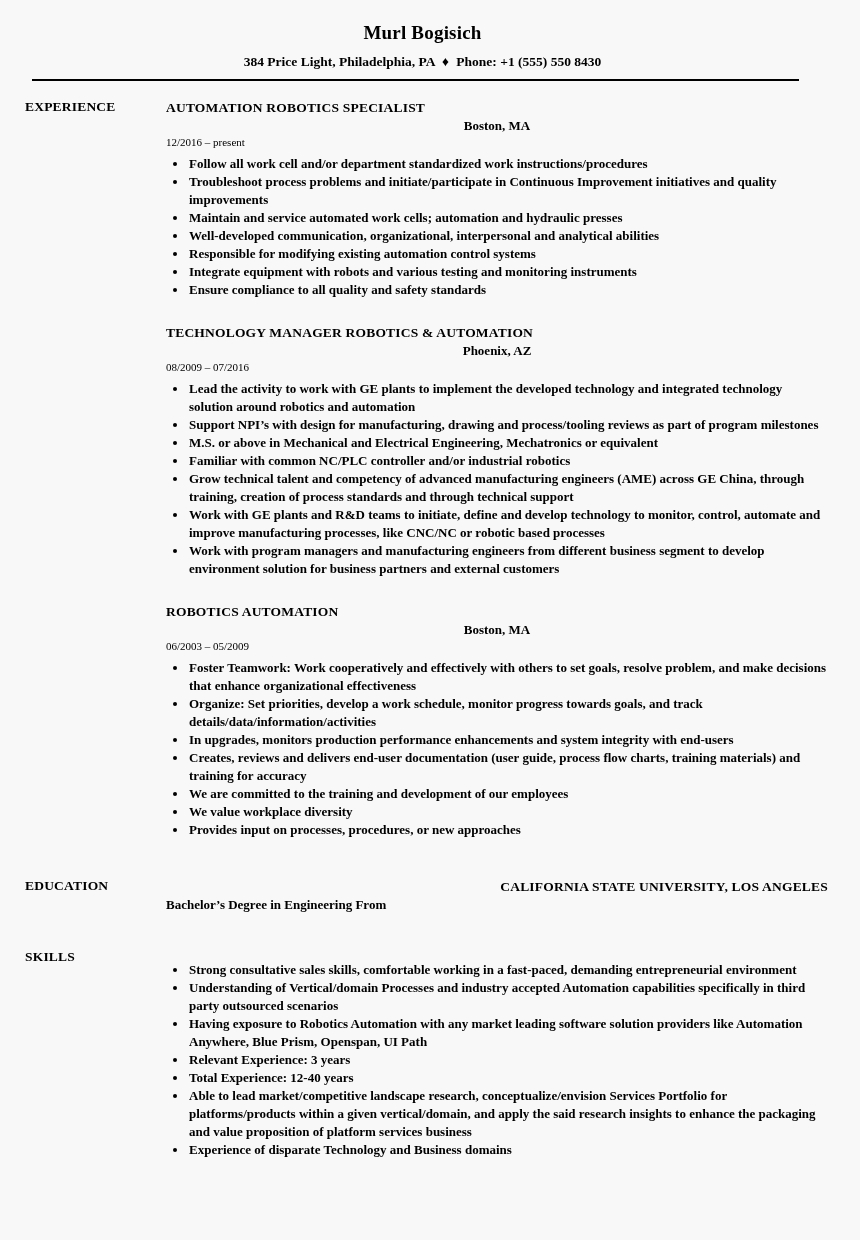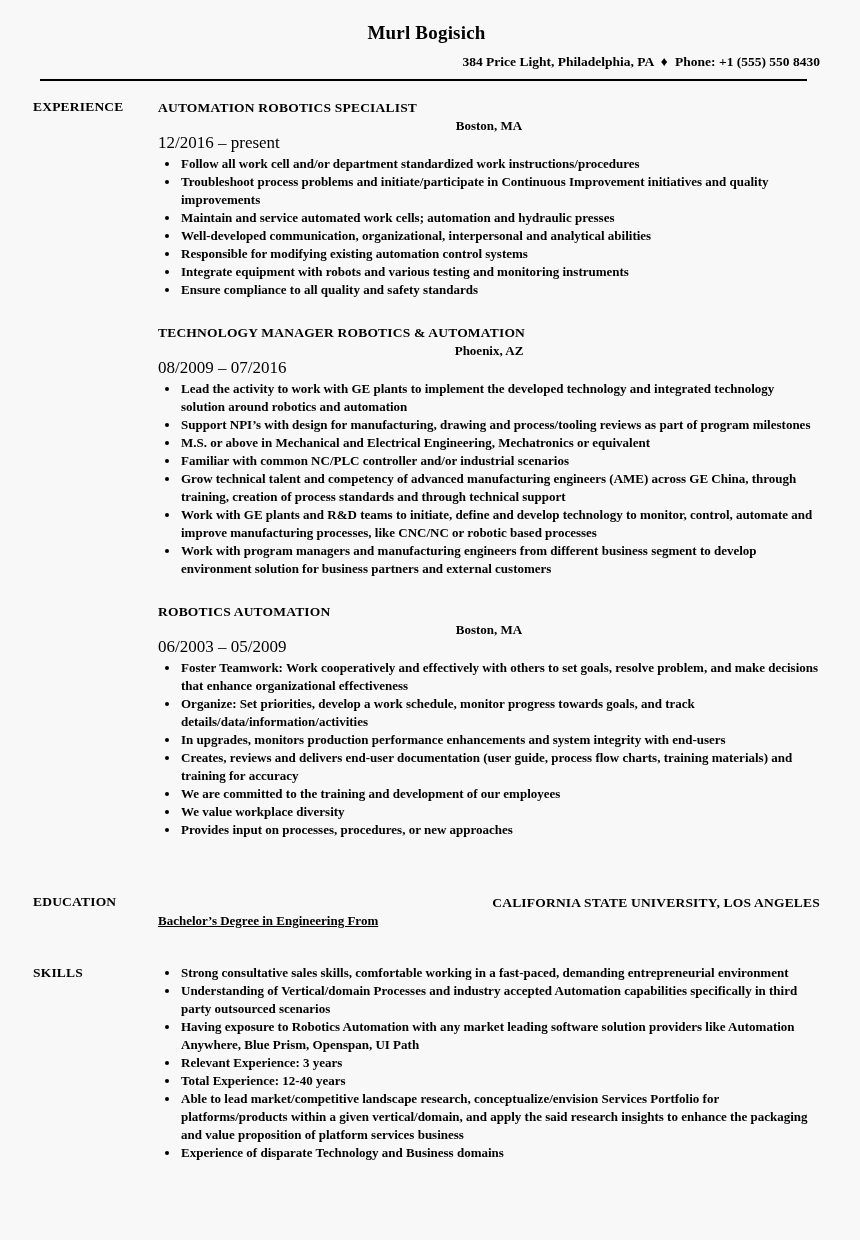--- a/index.html
+++ b/index.html
@@ -6,51 +6,51 @@
     margin: 0;
     padding: 0;
     background: #f8f8f8;
     color: #000;
     font-family: "Liberation Serif", "DejaVu Serif", serif;
   }
   .page {
     width: 860px;
     height: 1240px;
     box-sizing: border-box;
-    padding: 20px 40px 0 33px;
+    padding: 20px 40px 0 25px;
     overflow: hidden;
   }
   
   .header { text-align: center; }
   .name {
     font-size: 19px;
     font-weight: bold;
     margin: 2px 0 10px 0;
     letter-spacing: 0.2px;
   }
   .contact-line {
     font-size: 13.5px;
     font-weight: bold;
-    text-align: right;
   }
   .contact-line .sep { padding: 0 4px; }
   .rule {
     border: none;
     border-top: 2.5px solid #000;
     margin: 9px 0 0 7px;
     width: 767px;
   }
   
   .section {
     display: grid;
     grid-template-columns: 125px 662px;
     align-items: start;
+    gap: 16px;
   }
   .section-experience { margin-top: 17px; }
-  .section-education  { margin-top: 54px; }
+  .section-education  { margin-top: 38px; }
   .section-skills     { margin-top: 34px; }
   .section-label {
     font-size: 13.5px;
     font-weight: bold;
     letter-spacing: 0.2px;
     padding-top: 1px;
   }
   .section-content {
     font-size: 13px;
     line-height: 18px;
@@ -63,21 +63,21 @@
     letter-spacing: 0.2px;
     line-height: 19px;
   }
   .job-location {
     font-size: 13px;
     font-weight: bold;
     line-height: 17px;
     text-align: center;
   }
   .job-dates {
-    font-size: 17px;
+    font-size: 11px;
     line-height: 17px;
   }
   ul.bullets {
     margin: 4px 0 0 0;
     padding-left: 22px;
     list-style: disc outside;
     font-weight: bold;
   }
   ul.bullets li {
     margin: 0;
@@ -88,23 +88,22 @@
     font-size: 13.5px;
     font-weight: bold;
     letter-spacing: 0.2px;
     line-height: 19px;
     text-align: right;
   }
   .degree {
     font-size: 13px;
     font-weight: bold;
     line-height: 18px;
-    text-decoration: underline;
   }
-  .section-skills ul.bullets { margin-top: 0; }
+  .section-skills ul.bullets { margin-top: 13px; }
 </style>
 </head>
 <body>
 
 <div class="page">
 
   <div class="header">
     <div class="name">Murl Bogisich</div>
     <div class="contact-line">
       <span>384 Price Light, Philadelphia, PA</span>
@@ -134,21 +133,21 @@
       </div>
 
       <div class="job">
         <div class="job-title">TECHNOLOGY MANAGER ROBOTICS &amp; AUTOMATION</div>
         <div class="job-location">Phoenix, AZ</div>
         <div class="job-dates">08/2009 – 07/2016</div>
         <ul class="bullets">
             <li>Lead the activity to work with GE plants to implement the developed technology and integrated technology solution around robotics and automation</li>
             <li>Support NPI’s with design for manufacturing, drawing and process/tooling reviews as part of program milestones</li>
             <li>M.S. or above in Mechanical and Electrical Engineering, Mechatronics or equivalent</li>
-            <li>Familiar with common NC/PLC controller and/or industrial scenarios</li>
+            <li>Familiar with common NC/PLC controller and/or industrial robotics</li>
             <li>Grow technical talent and competency of advanced manufacturing engineers (AME) across GE China, through training, creation of process standards and through technical support</li>
             <li>Work with GE plants and R&amp;D teams to initiate, define and develop technology to monitor, control, automate and improve manufacturing processes, like CNC/NC or robotic based processes</li>
             <li>Work with program managers and manufacturing engineers from different business segment to develop environment solution for business partners and external customers</li>
           </ul>
       </div>
 
       <div class="job">
         <div class="job-title">ROBOTICS AUTOMATION</div>
         <div class="job-location">Boston, MA</div>
         <div class="job-dates">06/2003 – 05/2009</div>

